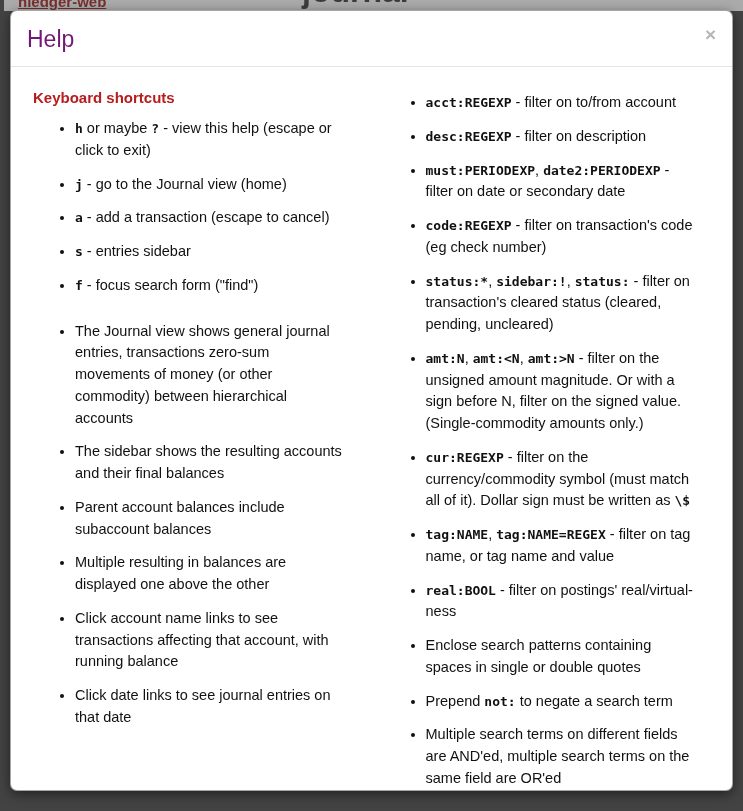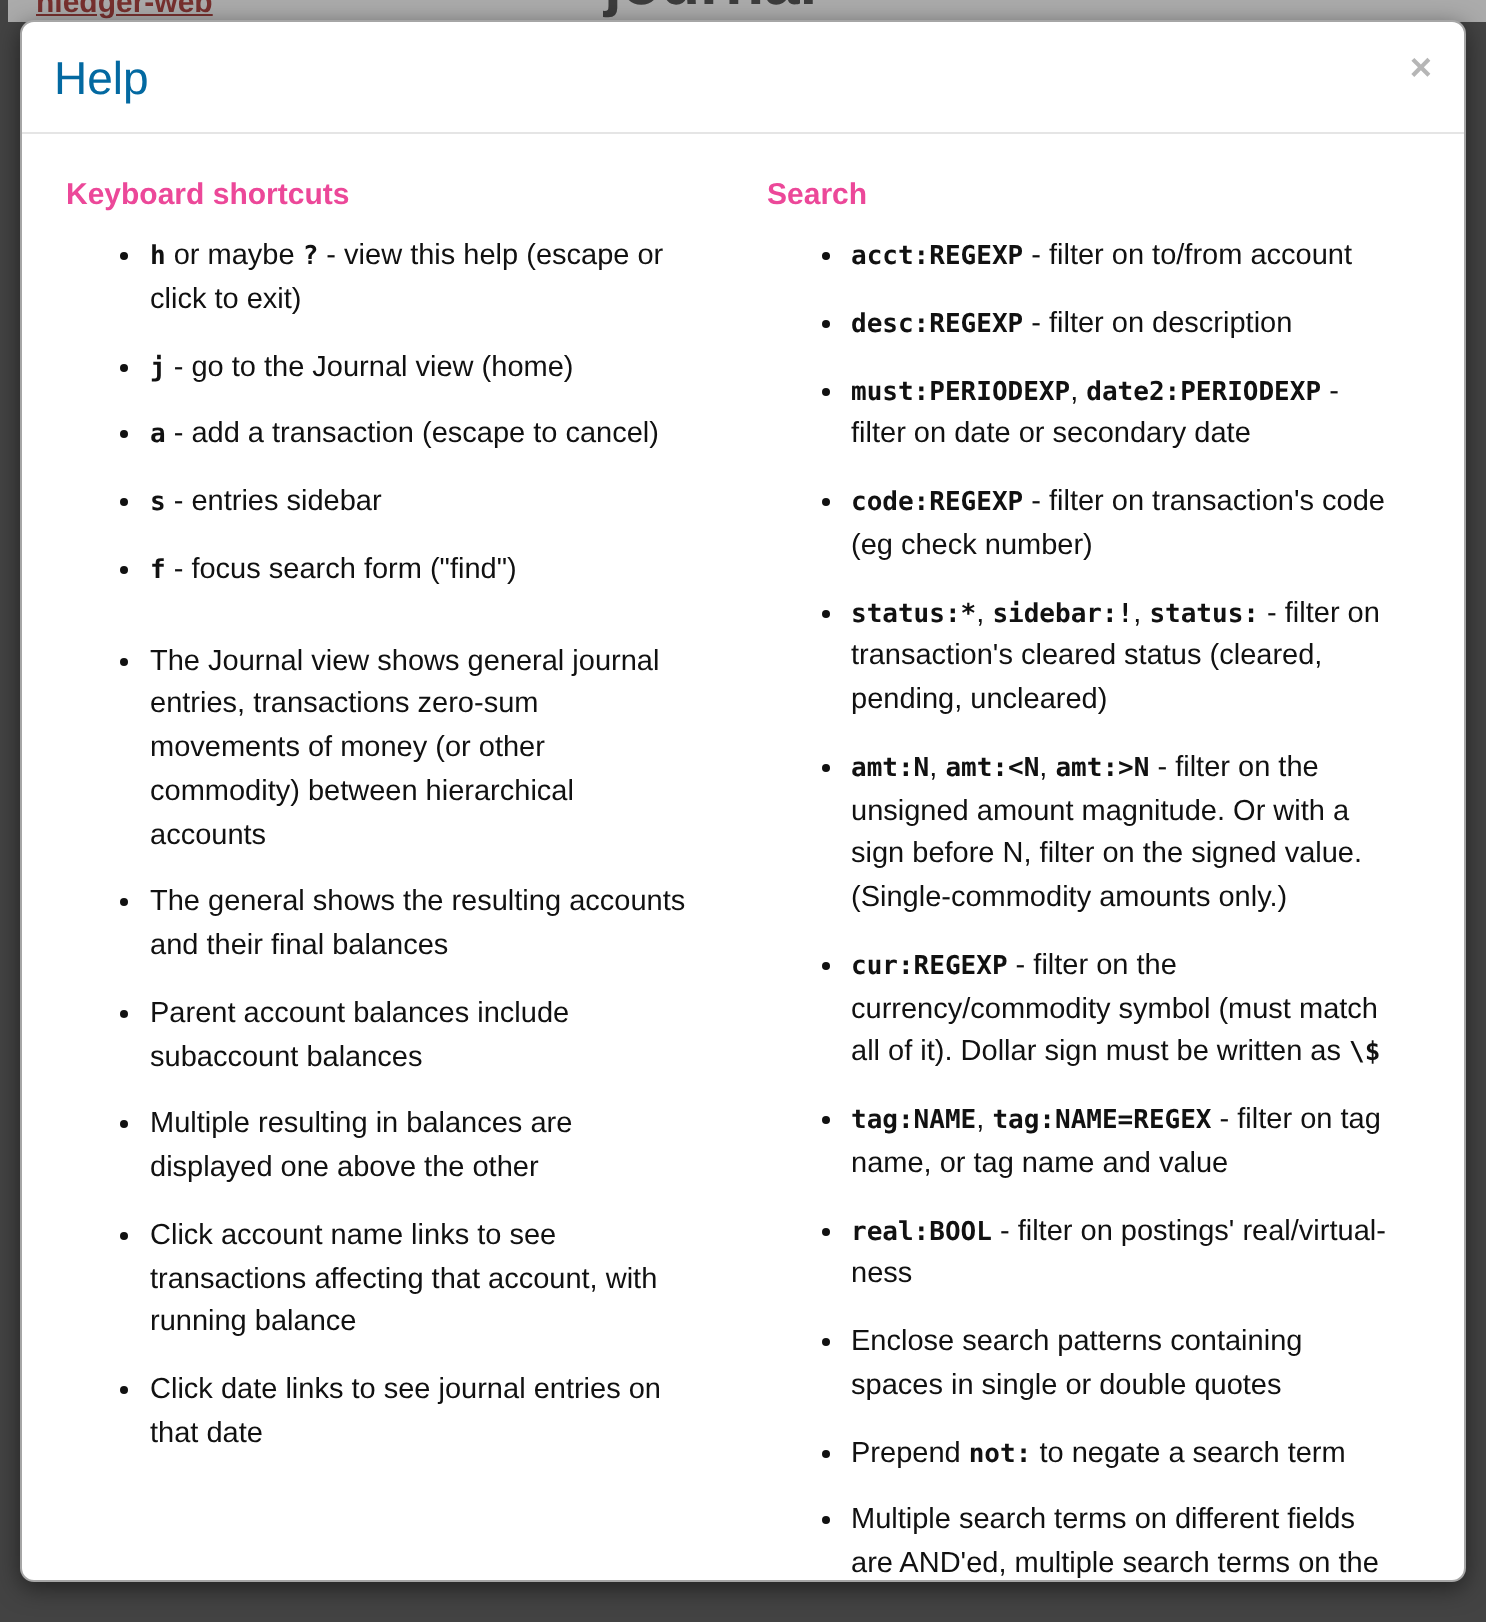--- a/index.html
+++ b/index.html
@@ -57,21 +57,21 @@
   }
   .modal-header {
     position: relative;
     padding: 15px 16px 13px;
     border-bottom: 1px solid #e5e5e5;
   }
   .modal-title {
     margin: 0;
     font-size: 23px;
     font-weight: 400;
-    color: #0369a1;
+    color: #701a75;
   }
   .close-btn {
     position: absolute;
     top: 10px;
     right: 12px;
     border: 0;
     background: none;
     font-size: 19px;
     font-weight: bold;
     color: #b6b6b6;
@@ -81,21 +81,21 @@
   }
   .modal-body {
     display: flex;
     gap: 24px;
     padding: 13px 22px 20px;
   }
   .col { flex: 1 1 0; min-width: 0; }
   .section-heading {
     font-size: 15px;
     font-weight: bold;
-    color: #ec4899;
+    color: #b91c1c;
     margin: 9px 0 11px;
   }
   .col ul {
     margin: 0 0 24px;
     padding-left: 30px;
     font-size: 14.5px;
     line-height: 1.5;
     color: #111111;
   }
   .col ul:last-child { margin-bottom: 0; }
@@ -125,29 +125,28 @@
       <h3 class="section-heading">Keyboard shortcuts</h3>
       <ul>
           <li><code>h</code><span> or maybe </span><code>?</code><span> - view this help (escape or click to exit)</span></li>
           <li><code>j</code><span> - go to the Journal view (home)</span></li>
           <li><code>a</code><span> - add a transaction (escape to cancel)</span></li>
           <li><code>s</code><span> - entries sidebar</span></li>
           <li><code>f</code><span> - focus search form ("find")</span></li>
         </ul>
       <ul>
           <li><span>The Journal view shows general journal entries, transactions zero-sum movements of money (or other commodity) between hierarchical accounts</span></li>
-          <li><span>The general shows the resulting accounts and their final balances</span></li>
+          <li><span>The sidebar shows the resulting accounts and their final balances</span></li>
           <li><span>Parent account balances include subaccount balances</span></li>
           <li><span>Multiple resulting in balances are displayed one above the other</span></li>
           <li><span>Click account name links to see transactions affecting that account, with running balance</span></li>
           <li><span>Click date links to see journal entries on that date</span></li>
         </ul>
     </div>
     <div class="col">
-      <h3 class="section-heading">Search</h3>
       <ul>
           <li><code>acct:REGEXP</code><span> - filter on to/from account</span></li>
           <li><code>desc:REGEXP</code><span> - filter on description</span></li>
           <li><code>must:PERIODEXP</code><span>, </span><code>date2:PERIODEXP</code><span> - filter on date or secondary date</span></li>
           <li><code>code:REGEXP</code><span> - filter on transaction's code (eg check number)</span></li>
           <li><code>status:*</code><span>, </span><code>sidebar:!</code><span>, </span><code>status:</code><span> - filter on transaction's cleared status (cleared, pending, uncleared)</span></li>
           <li><code>amt:N</code><span>, </span><code>amt:&lt;N</code><span>, </span><code>amt:&gt;N</code><span> - filter on the unsigned amount magnitude. Or with a sign before N, filter on the signed value. (Single-commodity amounts only.)</span></li>
           <li><code>cur:REGEXP</code><span> - filter on the currency/commodity symbol (must match all of it). Dollar sign must be written as </span><code>\$</code></li>
           <li><code>tag:NAME</code><span>, </span><code>tag:NAME=REGEX</code><span> - filter on tag name, or tag name and value</span></li>
           <li><code>real:BOOL</code><span> - filter on postings' real/virtual-ness</span></li>

